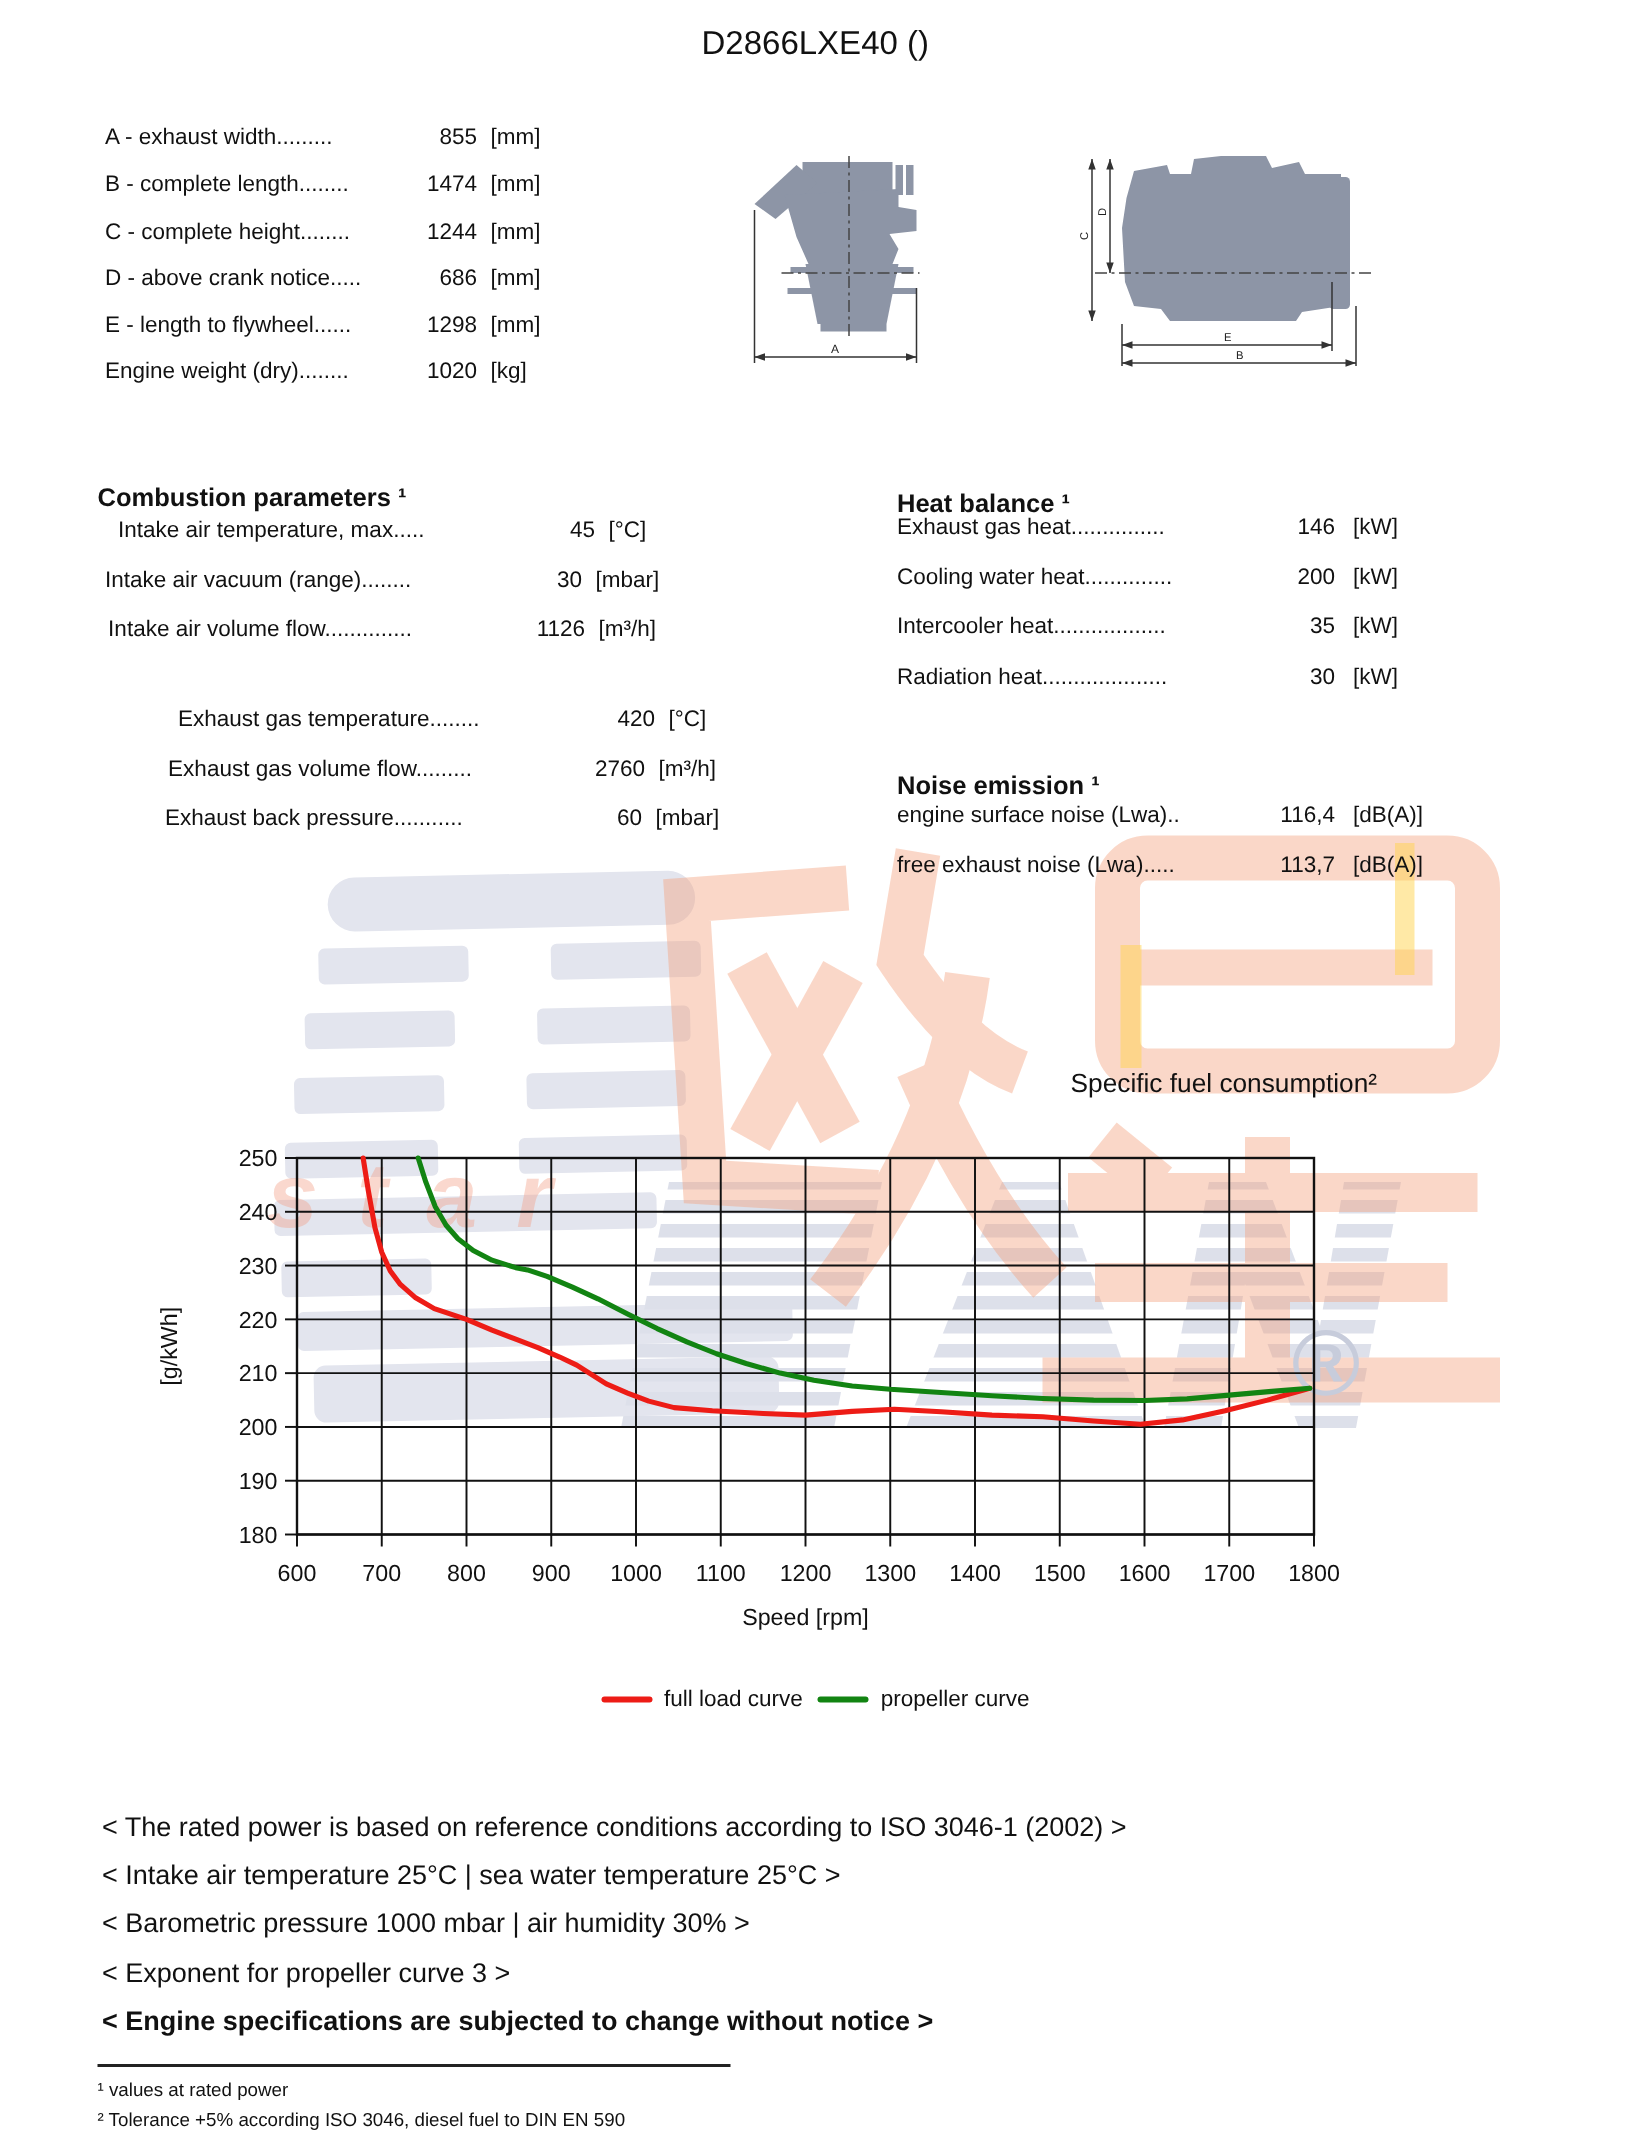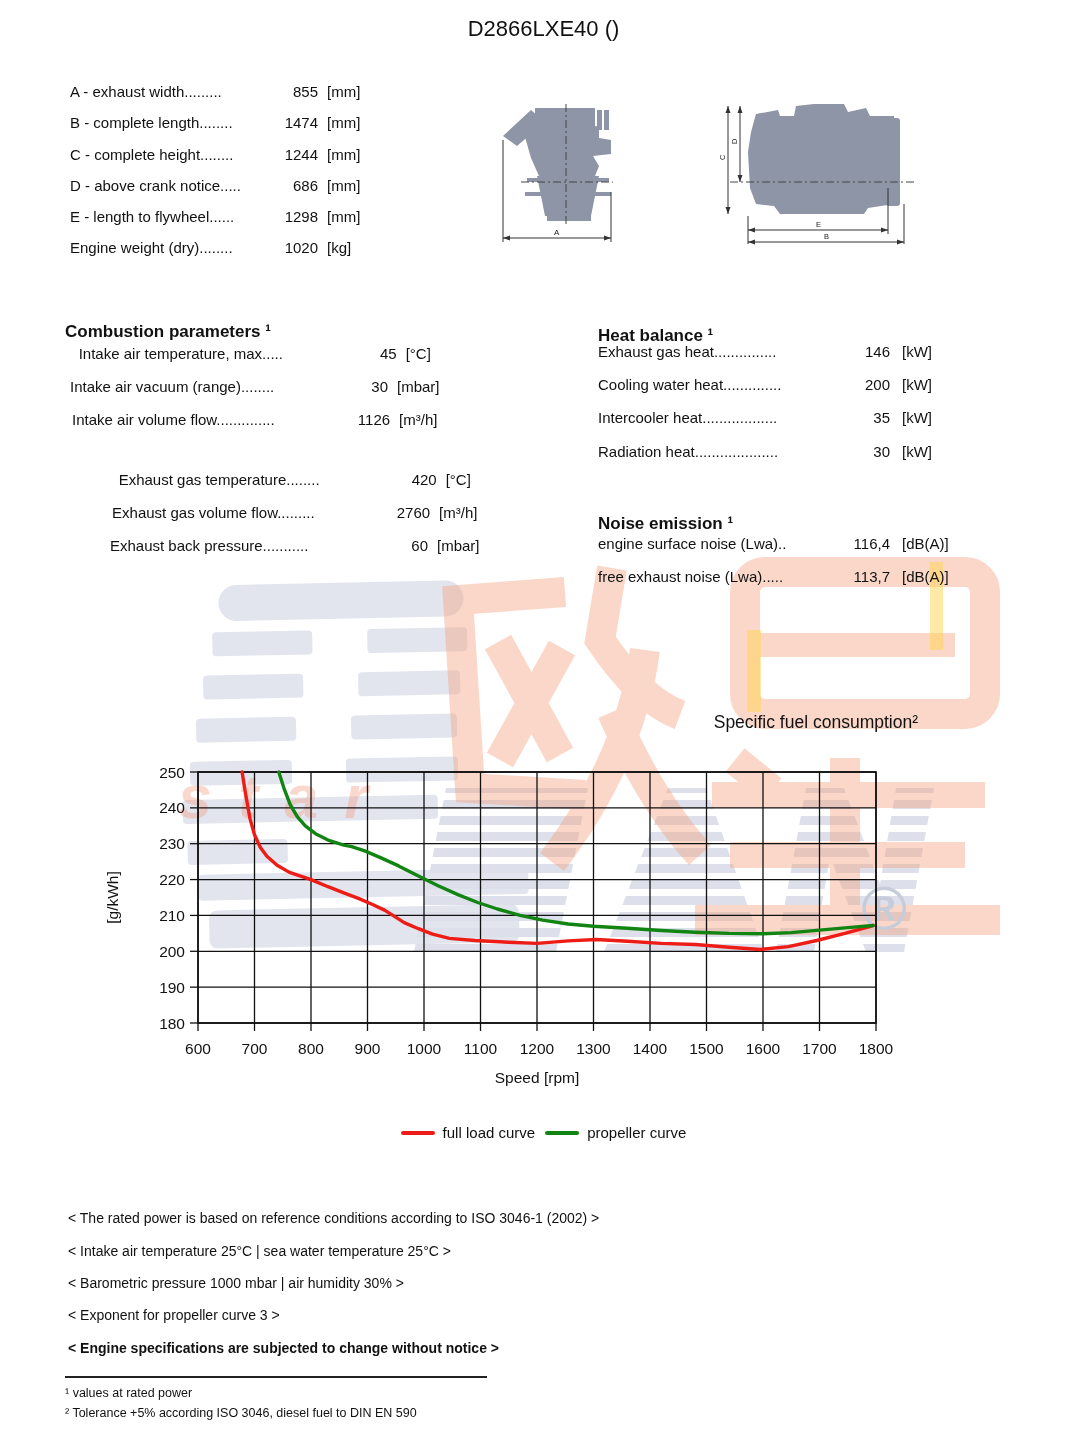--- a/index.html
+++ b/index.html
@@ -42,21 +42,21 @@
   #h-noise{left:598px;top:514px;}
   
   .chart-title{position:absolute;left:98px;top:700px;width:820px;text-align:right;font-size:17.5px;margin-top:12px;}
   #chart-svg{position:absolute;left:88px;top:726px;}
   
   .legend{position:absolute;left:0;top:1124px;width:1087px;display:flex;justify-content:center;
           align-items:center;font-size:15px;}
   .legend-swatch{display:inline-block;width:34px;height:4px;border-radius:2px;margin-right:8px;}
   .legend-item{display:flex;align-items:center;margin:0 5px;}
   
-  #notes{position:absolute;left:68px;top:1202px;font-size:14px;}
+  #notes{position:absolute;left:68px;top:1202px;font-size:18px;}
   #notes .note{height:32.4px;display:flex;align-items:center;}
   #notes .bold{font-weight:bold;}
   .fn-rule{position:absolute;left:65px;top:1376px;width:422px;border-top:2px solid #222;}
   #footnotes{position:absolute;left:65px;top:1383px;font-size:12.5px;line-height:20px;}
   .engine-svg{position:absolute;}
   #engine-front{left:487px;top:96px;}
   #engine-side{left:718px;top:92px;}
 </style>
 </head>
 <body>

